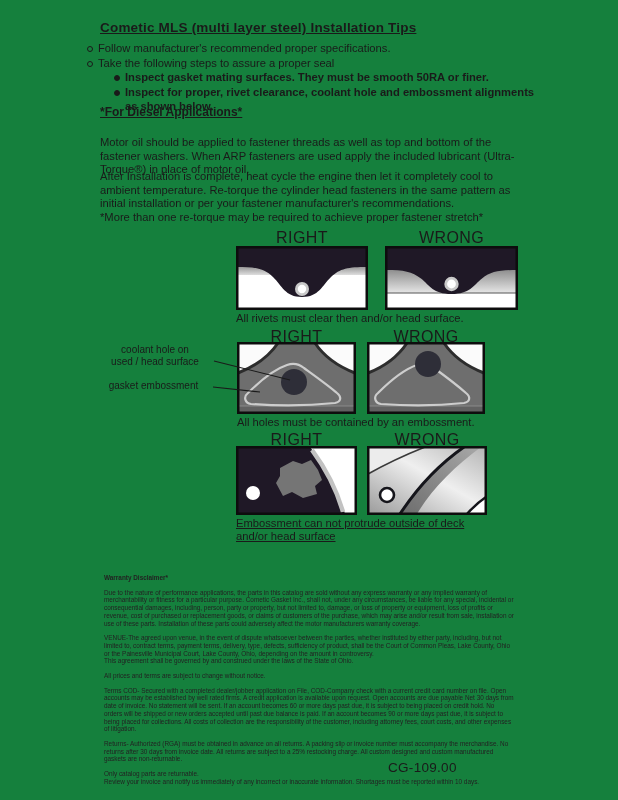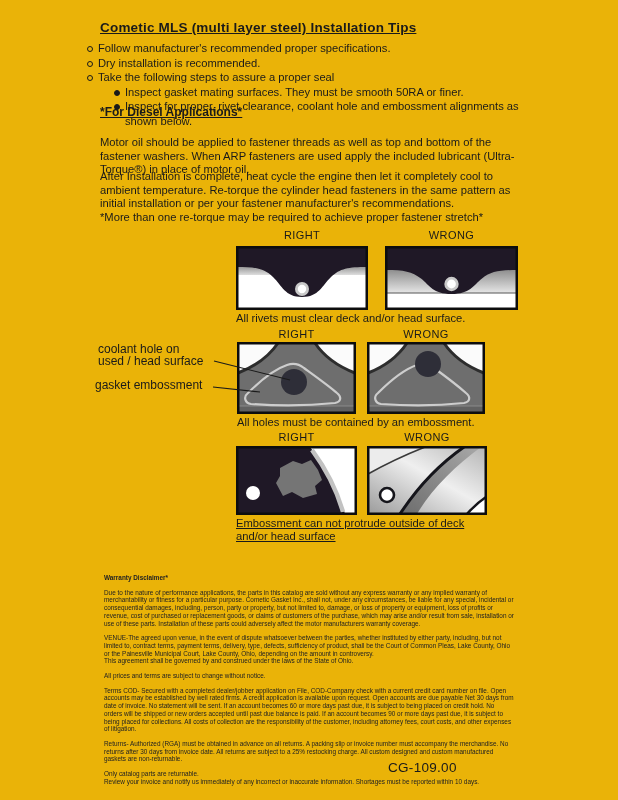--- a/index.html
+++ b/index.html
@@ -1,60 +1,56 @@
 <!DOCTYPE html>
 <html><head>
 <meta charset="utf-8">
 <style>
   html,body{margin:0;padding:0;background:#fff;}
   .page{
-    position:relative;width:618px;height:800px;background:#eab308;
+    position:relative;width:618px;height:800px;background:#15803d;
     font-family:"Liberation Sans",sans-serif;color:#1a1a1a;overflow:hidden;
   }
   .abs{position:absolute;}
   
   .doc-title{left:100px;top:20px;font-size:13.5px;font-weight:bold;
     text-decoration:underline;letter-spacing:0.2px;}
   .tips{left:87px;top:41px;width:450px;font-size:11.2px;}
   .tip{position:relative;padding-left:11px;line-height:14.6px;}
-  .subtips{margin-left:27px;}
+  .subtips{margin-left:27px;font-weight:bold;}
   .bullet{position:absolute;left:0;top:5px;width:4px;height:4px;border-radius:50%;
     border:1px solid #1a1a1a;display:inline-block;}
   .bullet.filled{background:#1a1a1a;}
   .diesel-heading{left:100px;top:105px;font-size:12px;font-weight:bold;text-decoration:underline;}
   .body-para{font-size:11.2px;line-height:13.6px;width:430px;left:100px;}
   .p1{top:136px;} .p2{top:170px;} .p3{top:211px;}
   
-  .fig-title{font-size:11px;letter-spacing:0.4px;text-align:center;}
+  .fig-title{font-size:16px;letter-spacing:0.4px;text-align:center;}
   .caption{font-size:11.2px;line-height:13px;}
-  .fig-label{font-size:12px;line-height:11.5px;text-align:left;}
+  .fig-label{font-size:10px;line-height:11.5px;text-align:center;}
   svg{display:block;}
   .leader{pointer-events:none;}
   
   .warranty{left:104px;top:574px;width:410px;font-size:6.4px;line-height:7.7px;color:#222;}
   .warranty p{margin:0 0 7px 0;}
   .warranty p.tight{margin:0;}
   .warranty .w-head{font-weight:bold;margin:0 0 7px 0;}
   .page-number{left:388px;top:760px;font-size:13.5px;letter-spacing:0.3px;}
 </style>
 </head>
 <body>
 
 <div class="page">
 
   <div class="abs doc-title">Cometic MLS (multi layer steel) Installation Tips</div>
 
   <div class="abs tips">
     <div class="tip">
       <span class="bullet"></span>
       <span>Follow manufacturer's recommended proper specifications.</span>
-    </div>
-    <div class="tip">
-      <span class="bullet"></span>
-      <span>Dry installation is recommended.</span>
     </div>
     <div class="tip">
       <span class="bullet"></span>
       <span>Take the following steps to assure a proper seal</span>
     </div>
     <div class="subtips">
       <div class="tip">
         <span class="bullet filled"></span>
         <span>Inspect gasket mating surfaces.  They must be smooth 50RA or finer.</span>
       </div>
@@ -97,21 +93,21 @@
     </defs>
     <rect x="1" y="1" width="131" height="62" fill="#ffffff"></rect>
     <rect x="1" y="24" width="131" height="23" fill="url(#g2)"></rect>
     <line x1="1" y1="47" x2="132" y2="47" stroke="#555" stroke-width="1"></line>
     <path d="M1,1 H132 V24 C114,24 106,25.5 97,32.5 C88,39.5 85,48 66.5,48 C48,48 45,39.5 36,32.5 C27,25.5 19,24 1,24 Z" fill="#1f1826"></path>
     <circle cx="66.5" cy="38" r="7.2" fill="#c9c9c9"></circle>
     <circle cx="66.5" cy="38" r="4.4" fill="#ffffff"></circle>
     <rect x="1.25" y="1.25" width="130.5" height="61.5" fill="none" stroke="#0d0d0d" stroke-width="2.5"></rect>
   </svg>
 
-  <div class="abs caption" style="left:236px;top:312px;">All rivets must clear deck and/or head surface.</div>
+  <div class="abs caption" style="left:236px;top:312px;">All rivets must clear then and/or head surface.</div>
 
   <div class="abs fig-title" style="left:237px;top:328px;width:119px;">RIGHT</div>
   <div class="abs fig-title" style="left:367px;top:328px;width:118px;">WRONG</div>
 
   <div class="abs fig-label" style="left:98px;top:344px;width:114px;">
     <div>coolant hole on</div>
     <div>used / head surface</div>
   </div>
   <div class="abs fig-label" style="left:95px;top:380px;width:117px;">gasket embossment</div>
 

